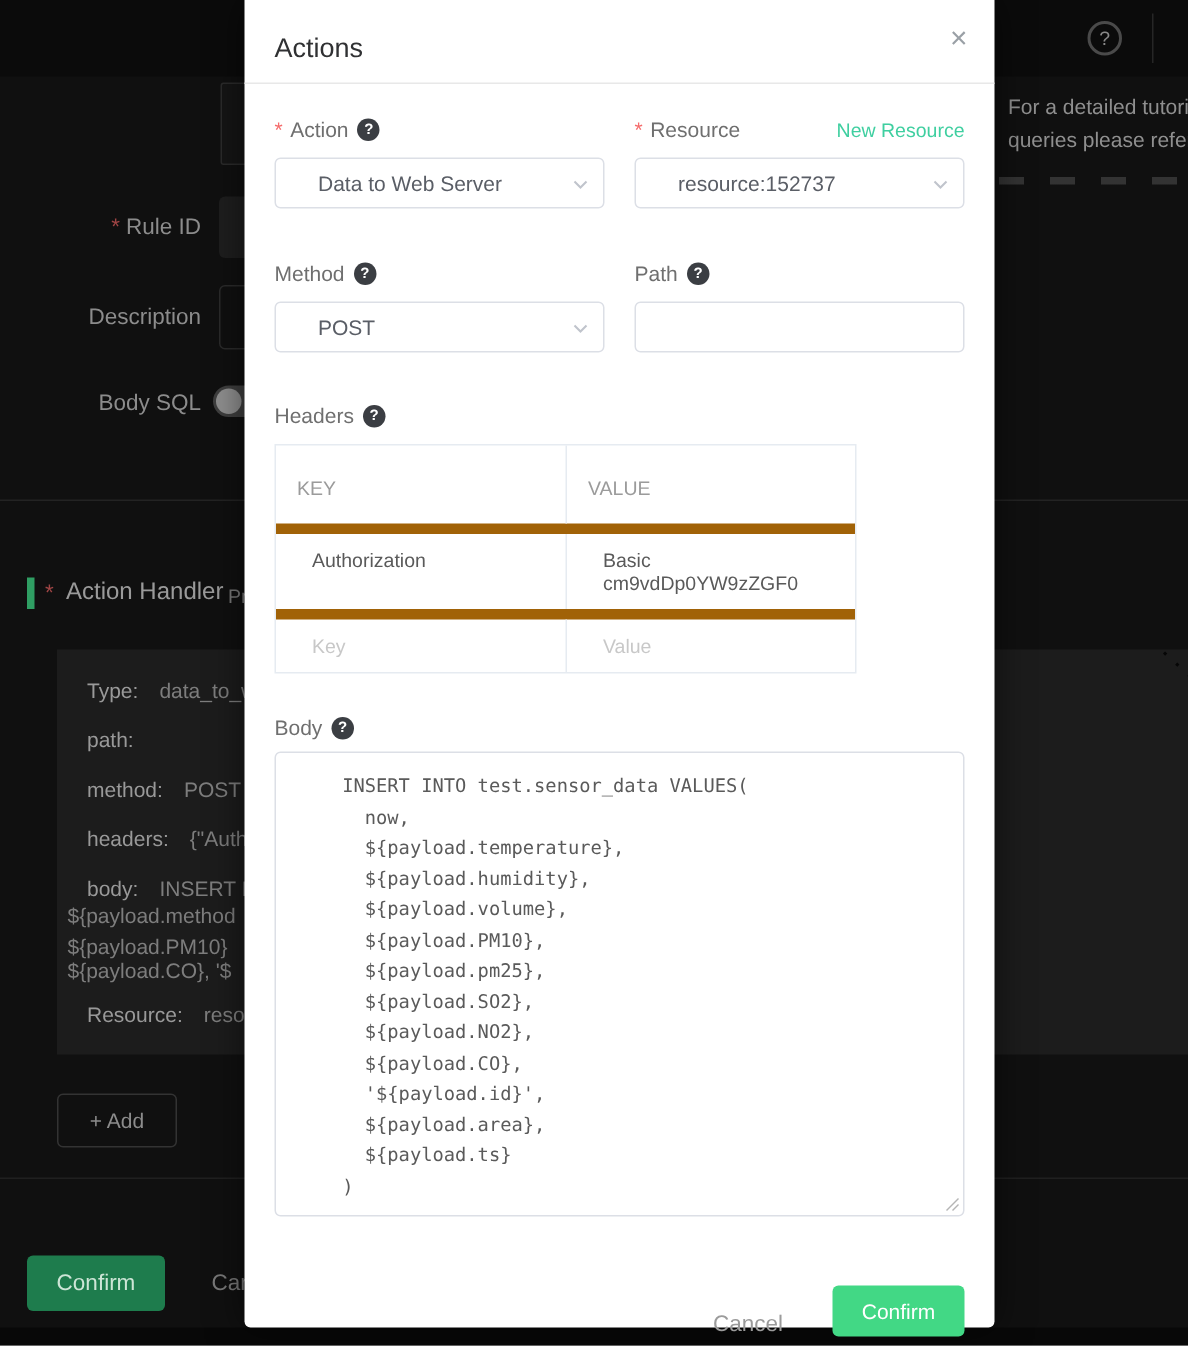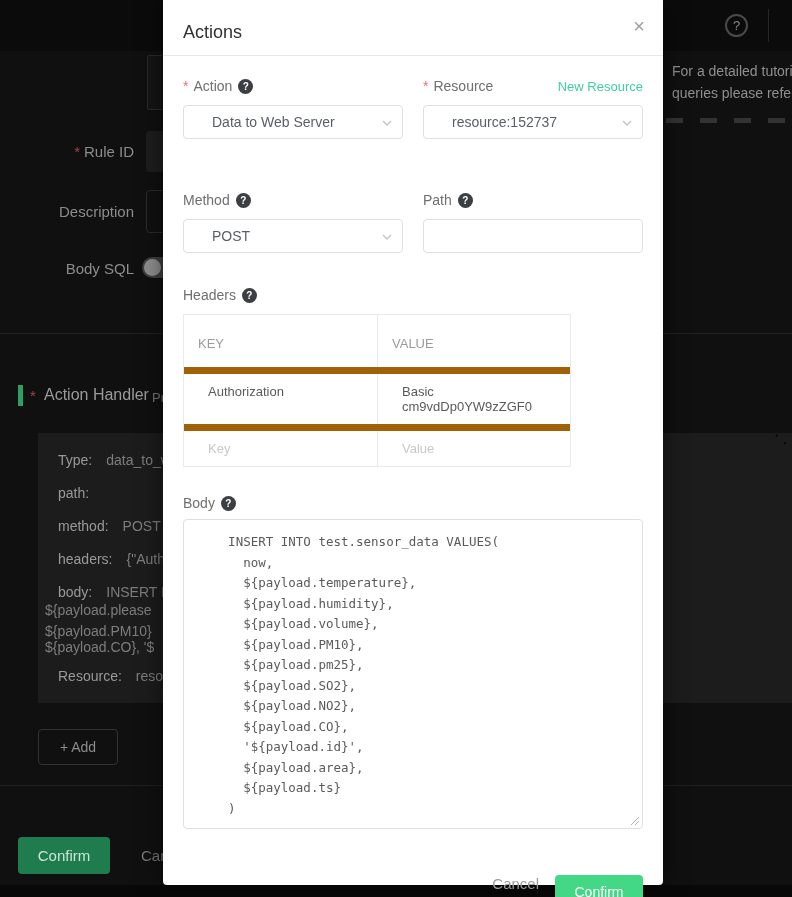--- a/index.html
+++ b/index.html
@@ -129,21 +129,21 @@
     padding: 0 28px 0 28px; cursor: pointer; background: #fff;
     white-space: nowrap; overflow: hidden;
   }
   .chevron { position: absolute; right: 9px; top: 11px; }
   .text-input {
     width: 220px; height: 34px;
     border: 1px solid #dcdfe6; border-radius: 4px;
     font-size: 14px; color: #5a5e66; padding: 0 12px;
     font-family: "Liberation Sans", sans-serif;
   }
-  .row-gap { margin-top: 51px; }
+  .row-gap { margin-top: 33px; }
   .section-gap { margin-top: 32px; }
 
   .hdr-table { margin-top: 9px; width: 388px; border: 1px solid #e6ebf1; }
   .hdr-row { display: flex; }
   .hdr-cell { width: 50%; }
   .hdr-cell + .hdr-cell { border-left: 1px solid #e6ebf1; }
   .hdr-head .hdr-cell {
     padding: 21px 14px 16px 14px; color: #9b9b9b; font-size: 13px;
   }
   .hdr-data { border-top: 7px solid #a16207; }
@@ -159,21 +159,21 @@
     width: 460px; height: 310px; resize: none;
     border: 1px solid #dcdfe6; border-radius: 4px;
     padding: 12px 14px;
     font-family: "DejaVu Sans Mono", monospace;
     font-size: 12.5px; line-height: 20.5px; color: #5a5a5a;
     white-space: pre; overflow: hidden; outline: none; display: block;
   }
   .resize-handle { position: absolute; right: 3px; bottom: 3px; cursor: nwse-resize; }
 
   .modal-footer {
-    margin-top: 46px; display: flex; justify-content: flex-end; align-items: flex-start; gap: 16px;
+    margin-top: 46px; display: flex; justify-content: flex-end; align-items: flex-end; gap: 33px;
   }
   .btn-cancel { color: #9b9b9b; font-size: 15px; cursor: pointer; background: none; border: none;
     font-family: "Liberation Sans", sans-serif; }
   .btn-confirm {
     width: 88px; height: 34px; background: #42d885; border: none; border-radius: 4px;
     color: #ffffff; font-size: 14px; cursor: pointer;
     font-family: "Liberation Sans", sans-serif;
   }
 </style>
 </head>
@@ -222,21 +222,21 @@
   </div>
   <div class="bg-card-line" style="top:85px;">
     <span class="bg-card-key">method:</span><span class="bg-card-val">POST</span>
   </div>
   <div class="bg-card-line" style="top:118px;">
     <span class="bg-card-key">headers:</span><span class="bg-card-val">{"Auth</span>
   </div>
   <div class="bg-card-line" style="top:151px;">
     <span class="bg-card-key">body:</span><span class="bg-card-val">INSERT IN</span>
   </div>
-  <div class="bg-card-wrap" style="top:169px;">${payload.please</div>
+  <div class="bg-card-wrap" style="top:169px;">${payload.method</div>
   <div class="bg-card-wrap" style="top:190px;">${payload.PM10}</div>
   <div class="bg-card-wrap" style="top:206px;">${payload.CO}, '$</div>
   <div class="bg-card-line" style="top:235px;">
     <span class="bg-card-key">Resource:</span><span class="bg-card-val">resou</span>
   </div>
 </div>
 
 <div class="bg-add-btn">+ Add</div>
 <div class="bg-divider2"></div>
 <div class="bg-confirm-btn">Confirm</div>

